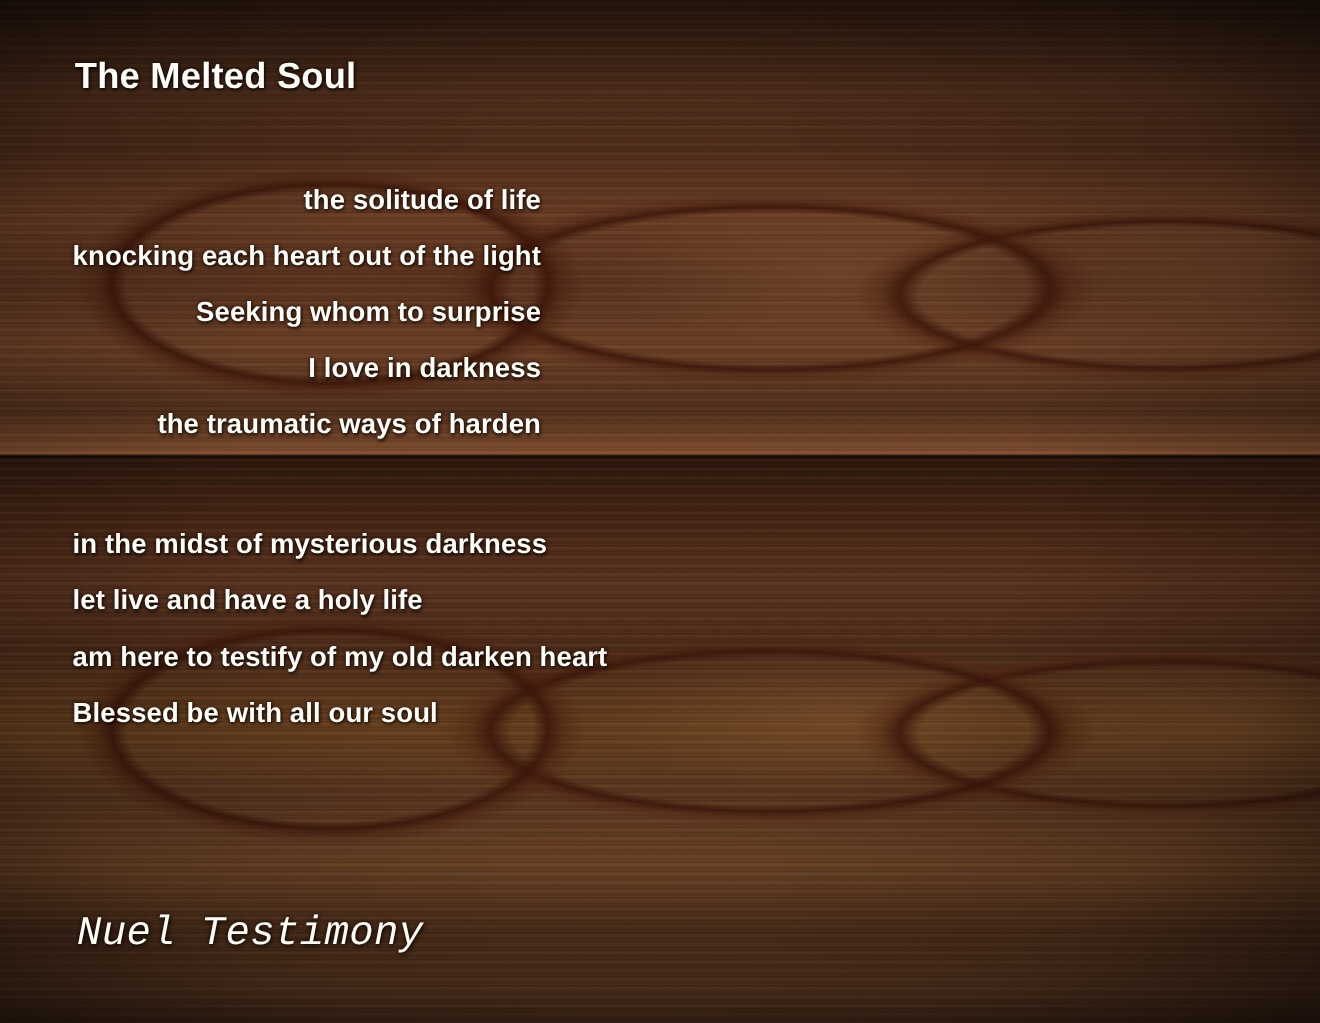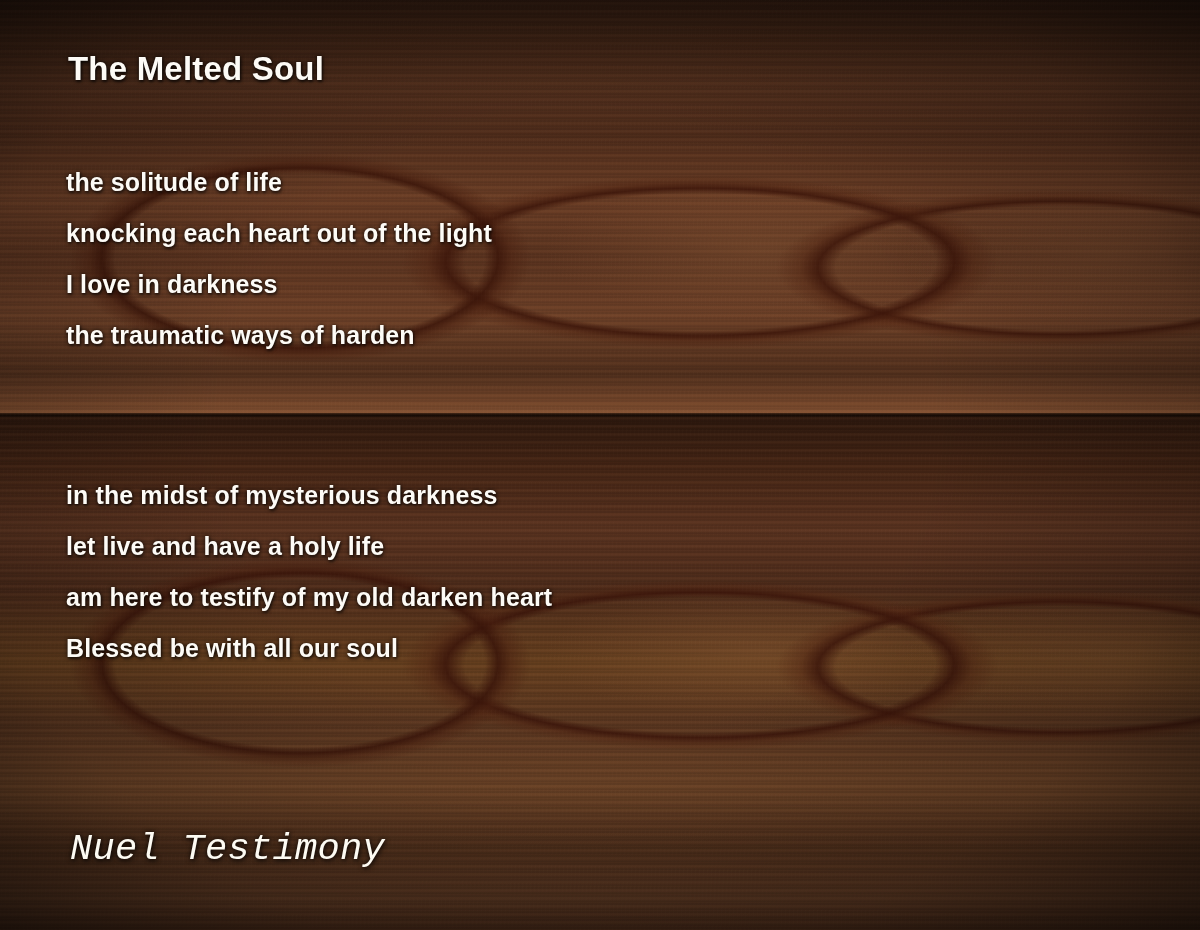--- a/index.html
+++ b/index.html
@@ -149,21 +149,21 @@
     color: #fdfbf6;
     letter-spacing: 0.2px;
     text-shadow: 0 0 4px rgba(0,0,0,0.75), 1px 2px 3px rgba(0,0,0,0.6);
     white-space: nowrap;
   }
 
   .stanza {
     position: absolute;
     left: 66px;
   }
-  #stanza-1 { top: 157px; }
+  #stanza-1 { top: 157px; text-align: right; }
   #stanza-2 { top: 470px; }
 
   .poem-line {
     font-size: 25px;
     font-weight: bold;
     color: #fdfbf6;
     line-height: 51px;
     height: 51px;
     letter-spacing: 0.1px;
     white-space: nowrap;
@@ -195,20 +195,21 @@
   <div class="wood-layer" id="grain-noise"></div>
   <div class="wood-layer" id="vignette"></div>
 
   <div id="content">
 
     <div id="poem-title">The Melted Soul</div>
 
     <div class="stanza" id="stanza-1">
       <div class="poem-line">the solitude of life</div>
       <div class="poem-line">knocking each heart out of the light</div>
+      <div class="poem-line">Seeking whom to surprise</div>
       <div class="poem-line">I love in darkness</div>
       <div class="poem-line">the traumatic ways of harden</div>
     </div>
 
     <div class="stanza" id="stanza-2">
       <div class="poem-line">in the midst of mysterious darkness</div>
       <div class="poem-line">let live and have a holy life</div>
       <div class="poem-line">am here to testify of my old darken heart</div>
       <div class="poem-line">Blessed be with all our soul</div>
     </div>

